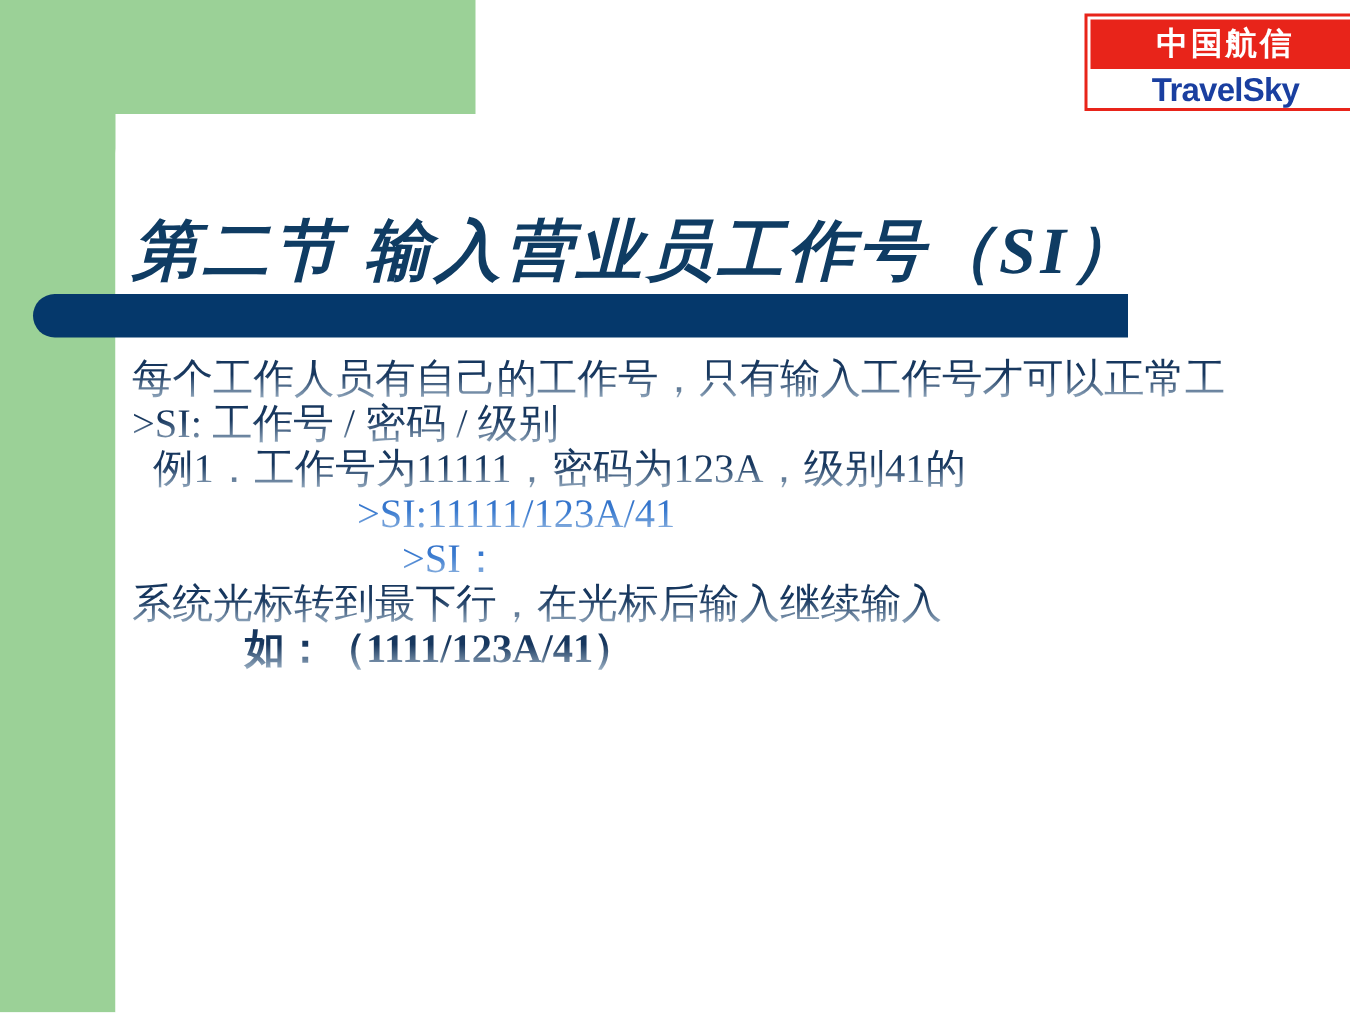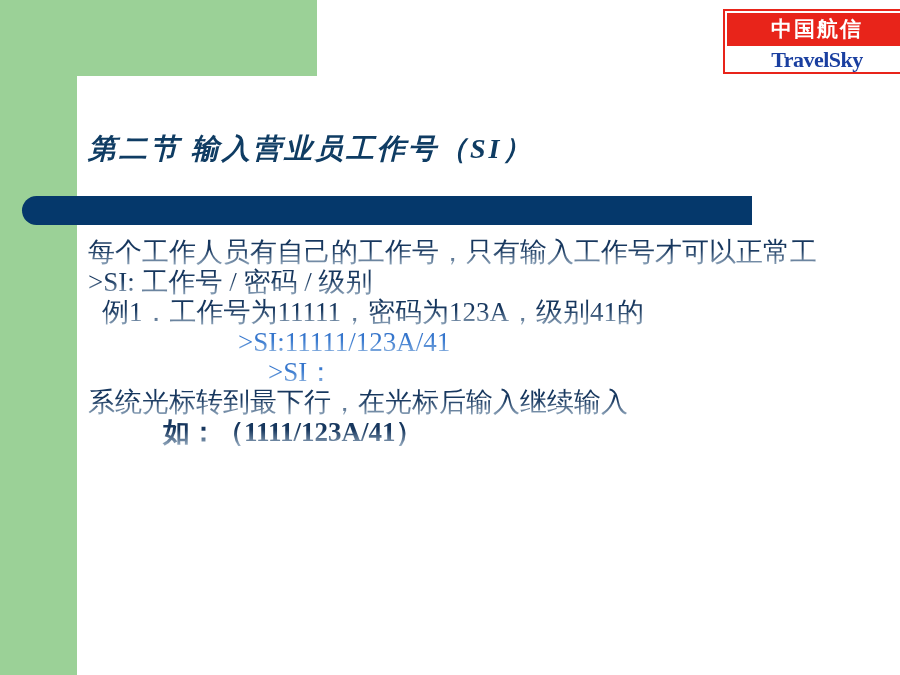--- a/index.html
+++ b/index.html
@@ -82,40 +82,40 @@
   }
   .logo-bottom {
     height: 26px;
     display: flex;
     align-items: center;
     justify-content: center;
     margin-top: 1px;
   }
   .logo-en {
     color: #1A3FA0;
-    font-family: Liberation Serif, serif;
+    font-family: Liberation Sans, sans-serif;
     font-weight: bold;
     font-size: 22px;
     letter-spacing: -0.5px;
     line-height: 1;
   }
 
   
   .slide-title {
     position: absolute;
     left: 88px;
-    top: 117px;
+    top: 135px;
     width: 790px;
     height: 64px;
     display: flex;
     align-items: center;
     color: #0F3C63;
     font-family: "Liberation Serif", "DejaVu Serif", serif;
     font-weight: bold;
-    font-size: 28px;
+    font-size: 44px;
     letter-spacing: 3px;
     font-style: italic;
     white-space: nowrap;
   }
 
   
   .body-block {
     position: absolute;
     left: 88px;
     top: 237px;

